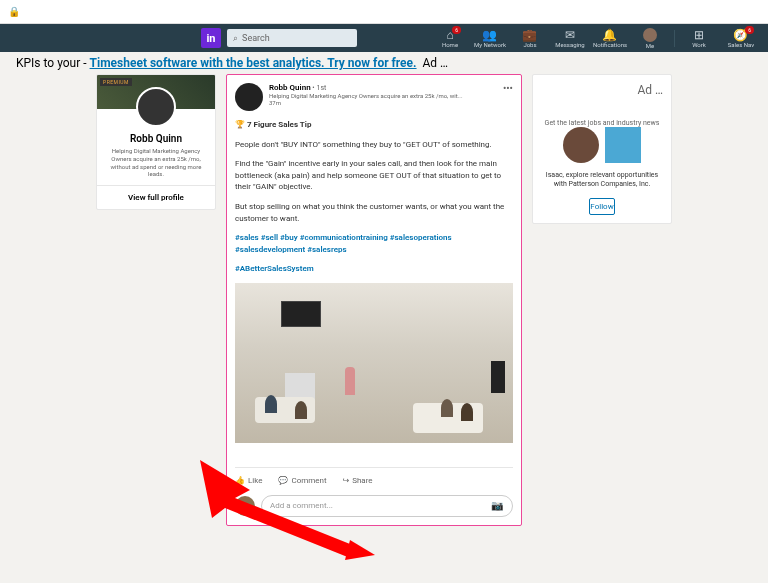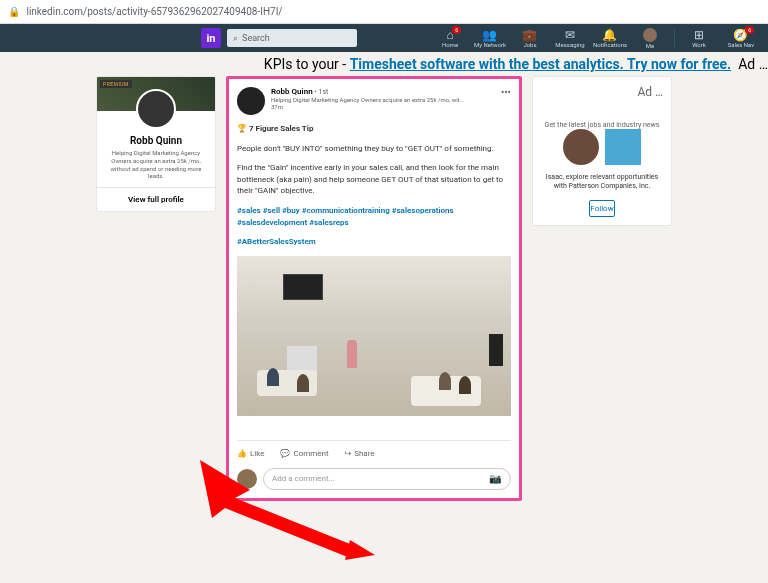--- a/index.html
+++ b/index.html
@@ -11,34 +11,34 @@
 .search{background:#e1e9ee;border-radius:2px;height:18px;width:130px;margin-left:6px;display:flex;align-items:center;padding:0 6px;font-size:9px;color:#666}
 .search .mag{margin-right:4px}
 .navspacer{flex:1}
 .navitems{display:flex;gap:2px}
 .navitem{width:38px;display:flex;flex-direction:column;align-items:center;justify-content:center;color:#c7d1d8;font-size:6px;position:relative;cursor:pointer}
 .navitem .ico{font-size:12px;line-height:1}
 .navitem.wide{width:42px}
 .navdiv{width:1px;background:#39535f;margin:2px 3px}
 .badge{position:absolute;top:-2px;right:8px;background:#cc1016;color:#fff;font-size:5px;border-radius:6px;padding:0 3px;line-height:8px}
 .avatar-nav{width:14px;height:14px;border-radius:50%;background:#8a6d5b}
-.adline{font-size:14px;text-align:right;padding:4px 0;background:#f3f2ef}
+.adline{font-size:12px;text-align:left;padding:4px 16px;background:#f3f2ef}
 .adline a{color:#0073b1;text-decoration:underline}
 .adline .bold{font-weight:700}
 .container{display:flex;gap:10px;padding:0 10px;justify-content:center}
 .leftcol{width:120px}
 .profilecard{background:#fff;border:1px solid #e6e6e6;border-radius:2px;overflow:hidden}
 .premium-tag{position:absolute;background:#333;color:#e7a33e;font-size:5px;padding:1px 3px;margin:3px;letter-spacing:0.5px}
 .pcover{height:34px;background:linear-gradient(45deg,#4a5a3a,#2a3a2a);position:relative}
 .pavatar{width:40px;height:40px;border-radius:50%;background:#333;border:2px solid #fff;margin:-22px auto 0;position:relative}
 .pname{text-align:center;font-size:10px;font-weight:600;margin-top:6px}
 .pdesc{text-align:center;font-size:6px;color:#666;padding:3px 6px;line-height:1.3}
 .pview{text-align:center;font-size:8px;font-weight:600;padding:7px;border-top:1px solid #e6e6e6;margin-top:4px;cursor:pointer}
 .midcol{width:296px}
-.postcard{background:#fff;border:3px solid #ec4899;border-radius:2px;padding:8px}
+.postcard{background:#fff;border:1px solid #ec4899;border-radius:2px;padding:8px}
 .posthead{display:flex;gap:6px;position:relative}
 .postavatar{width:28px;height:28px;border-radius:50%;background:#222;flex-shrink:0}
 .postmeta{flex:1;font-size:7px}
 .postname{font-weight:600;font-size:8px}
 .postdeg{color:#666;font-weight:400}
 .postsub{color:#666;font-size:6px}
 .posttime{color:#666;font-size:6px}
 .postmenu{position:absolute;right:0;top:0;color:#666;cursor:pointer;font-size:10px}
 .postbody{font-size:8px;color:#333;margin-top:8px;line-height:1.45}
 .postbody p{margin-bottom:8px}
@@ -74,21 +74,20 @@
 .arrow{position:absolute;pointer-events:none}
 .arrow1{top:3px;left:230px;width:0;height:0}
 .arrow2{top:460px;left:200px}
 .arrowshape{fill:#ff0000}
 </style>
 </head>
 <body>
 
 <div class="url-bar">
   <span class="lock">🔒</span>
-  <span>linkedin.com/posts/activity-6579362962027409408-IH7I/</span>
 </div>
 
 <div class="topnav">
   <div class="logo">in</div>
   <div class="search">
     <span class="mag">⌕</span>
     <span>Search</span>
   </div>
   <div class="navspacer"></div>
   <div class="navitems">
@@ -155,20 +154,21 @@
           <div><span class="postname">Robb Quinn</span> <span class="postdeg">• 1st</span></div>
           <div class="postsub">Helping Digital Marketing Agency Owners acquire an extra 25k /mo, wit...</div>
           <div class="posttime">37m</div>
         </div>
         <div class="postmenu">•••</div>
       </div>
       <div class="postbody">
         <p class="tip"><span>🏆</span> <span>7 Figure Sales Tip</span></p>
         <p>People don't "BUY INTO" something they buy to "GET OUT" of something.</p>
         <p>Find the "Gain" incentive early in your sales call, and then look for the main bottleneck (aka pain) and help someone GET OUT of that situation to get to their "GAIN" objective.</p>
+        <p>But stop selling on what you think the customer wants, or what you want the customer to want.</p>
         <p class="hashtags">#sales #sell #buy #communicationtraining #salesoperations #salesdevelopment #salesreps</p>
         <p class="hashtags">#ABetterSalesSystem</p>
       </div>
       <div class="postimg">
         <div class="tv"></div>
           <div class="fireplace"></div>
           <div class="presenter"></div>
         <div class="couch1"></div>
           <div class="couch2"></div>
         <div class="person p1"></div>

